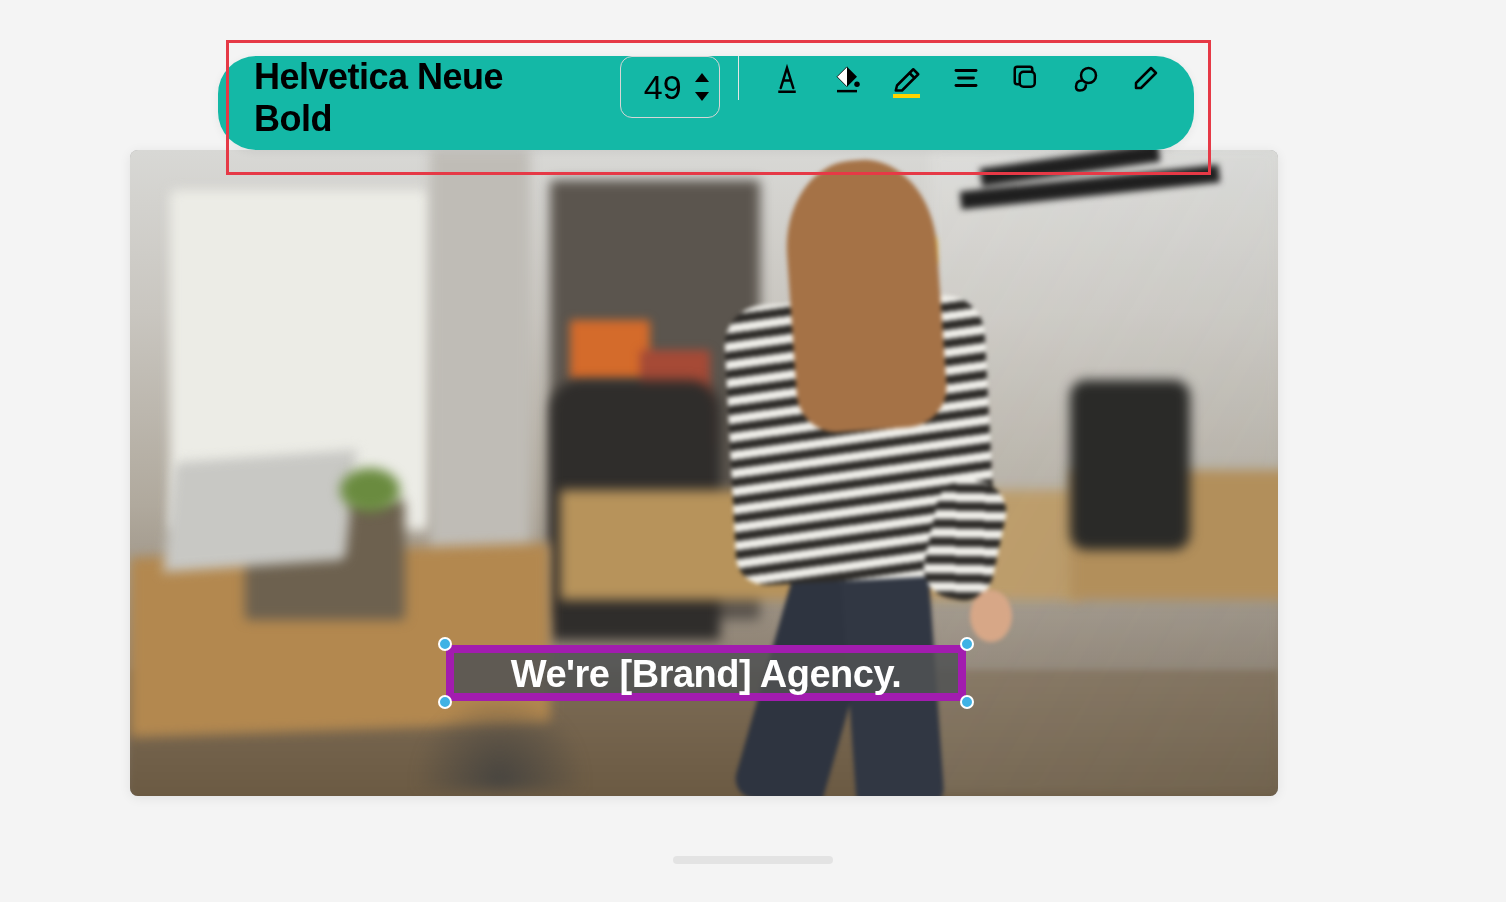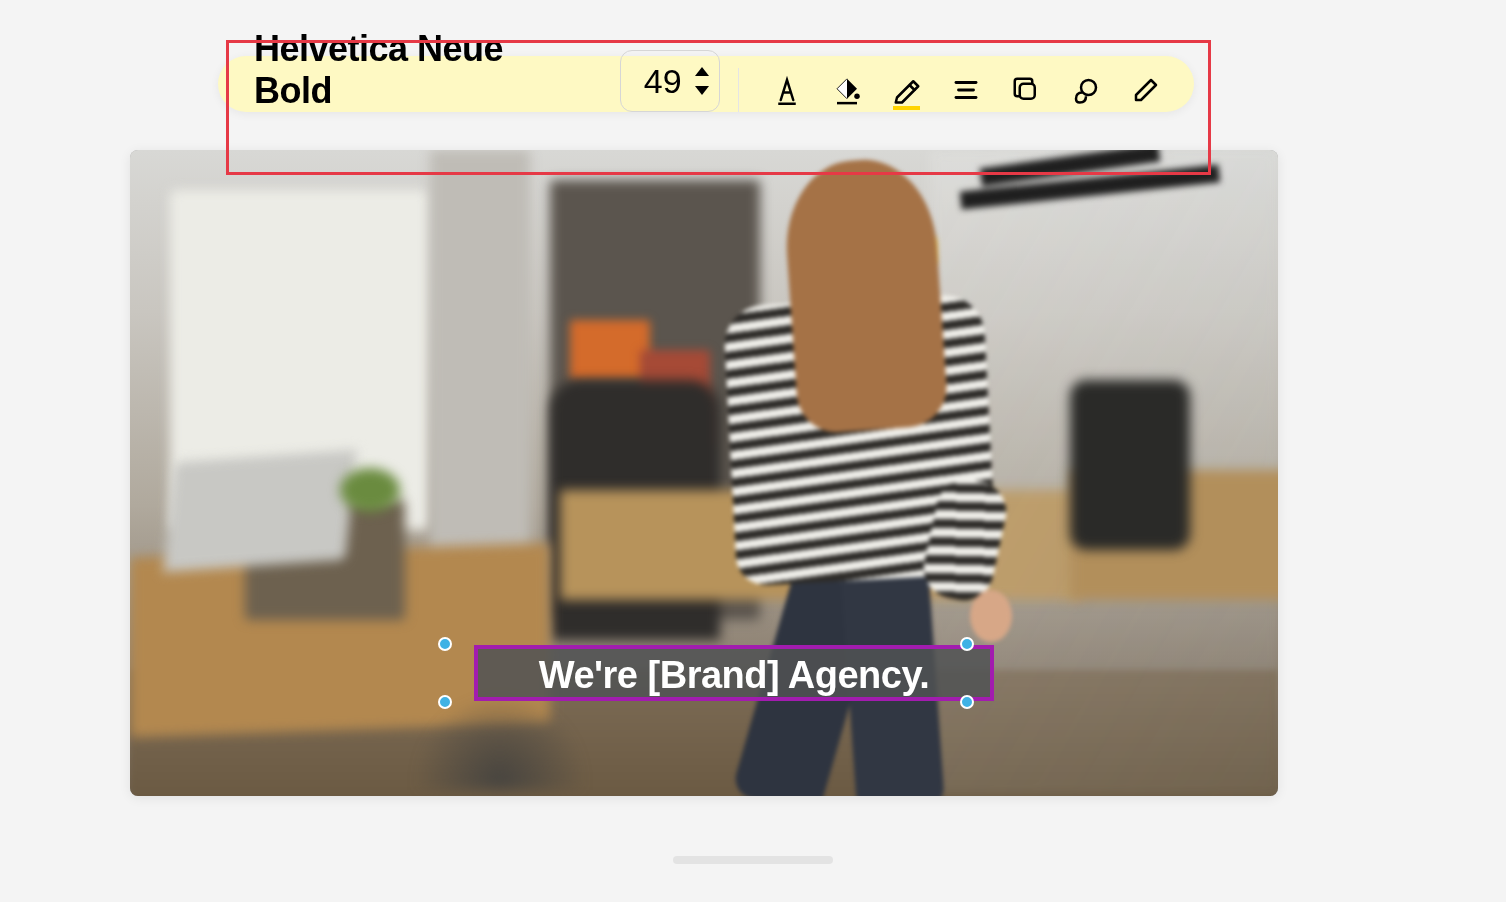--- a/index.html
+++ b/index.html
@@ -25,25 +25,25 @@
       border: 3px solid #e63946;
       z-index: 50;
       pointer-events: none;
     }
 
     .toolbar {
       position: absolute;
       top: 56px;
       left: 218px;
       width: 976px;
-      height: 56px;
-      background: #fef9c3;
+      height: 94px;
+      background: #14b8a6;
       border-radius: 38px;
       display: flex;
-      align-items: flex-end;
+      align-items: flex-start;
       padding: 0 18px 0 36px;
       box-shadow: 0 2px 10px rgba(0,0,0,0.06);
       z-index: 40;
     }
 
     .font-name {
       font-size: 36px;
       font-weight: 700;
       color: #000;
       letter-spacing: -0.5px;
@@ -175,26 +175,25 @@
     .textbox-wrap {
       position: absolute;
       top: 495px;
       left: 316px;
       width: 520px;
       height: 56px;
     }
     .textbox {
       width: 100%;
       height: 100%;
-      border: 4px solid #a21caf;
+      border: 8px solid #a21caf;
       background: rgba(80,82,84,0.85);
       display: flex;
-      align-items: flex-end;
+      align-items: flex-start;
       justify-content: center;
-      margin-left: 28px;
     }
     .textbox-text {
       color: #fff;
       font-family: "Helvetica Neue", Helvetica, Arial, sans-serif;
       font-weight: 700;
       font-size: 38px;
       letter-spacing: -0.5px;
       white-space: nowrap;
     }
     .handle {

